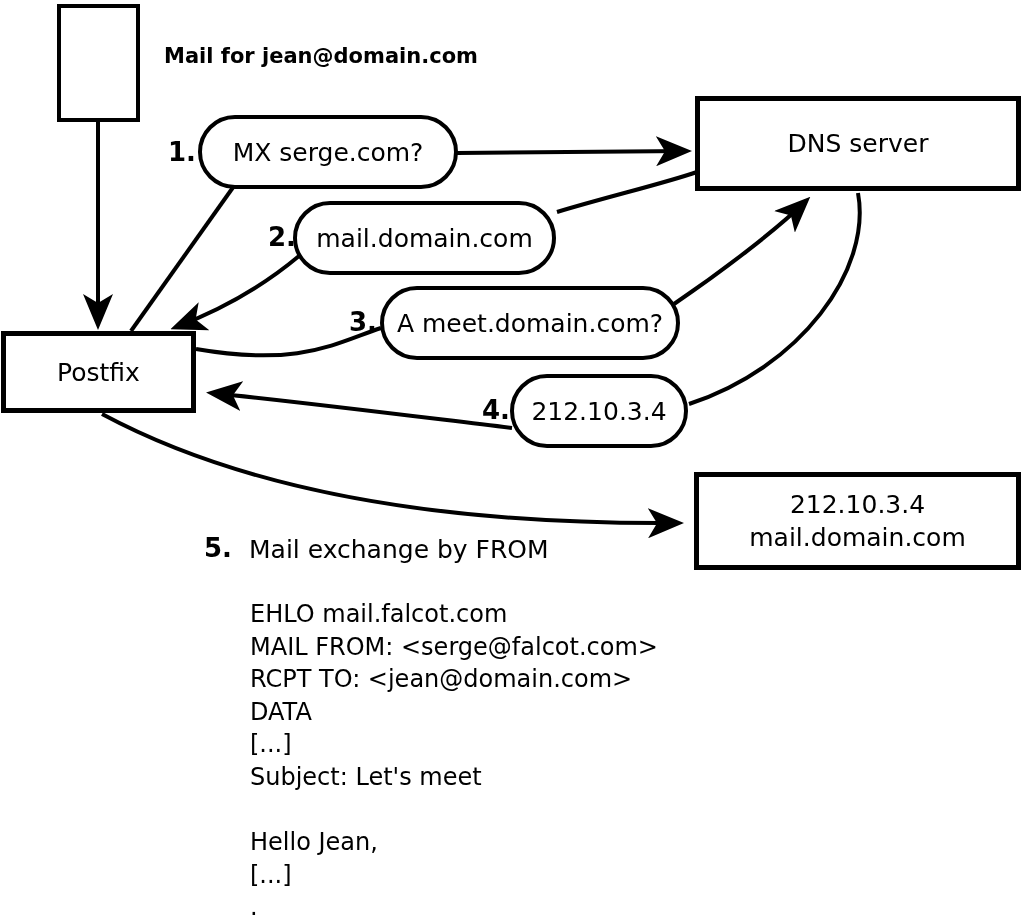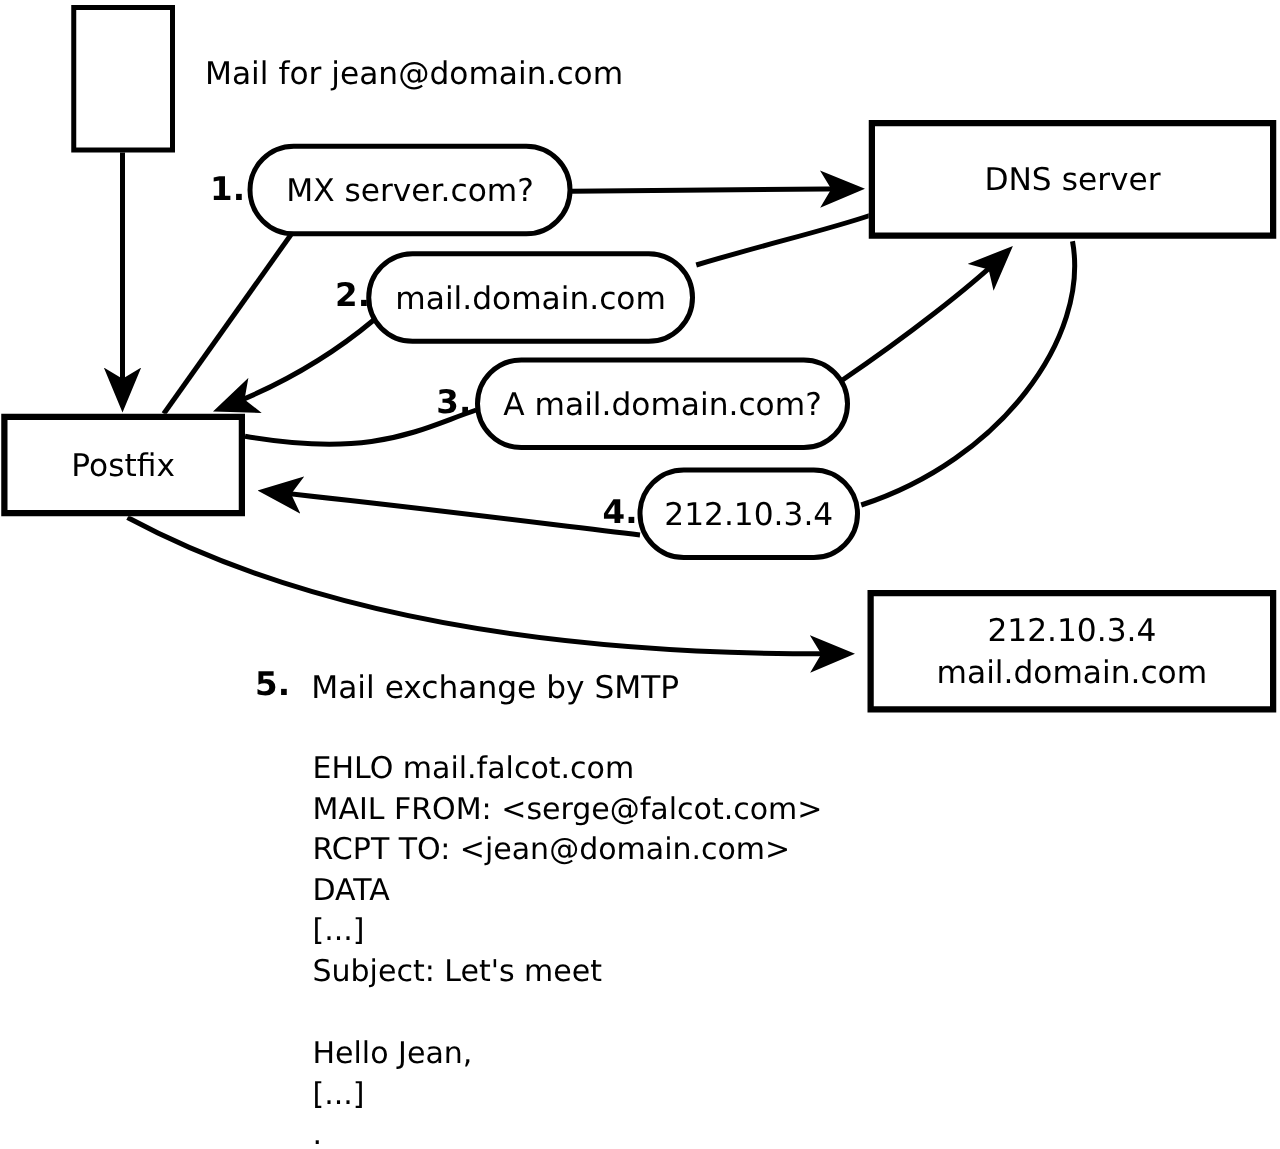--- a/index.html
+++ b/index.html
@@ -18,21 +18,21 @@
     position:absolute;box-sizing:border-box;background:#fff;
     border:4px solid #000;border-radius:37px;
     display:flex;align-items:center;justify-content:center;
     font-size:25px;white-space:nowrap;
   }
   .stepnum{
     position:absolute;font-size:26px;font-weight:bold;
     width:66px;text-align:right;line-height:27px;
   }
   .caption{position:absolute;font-size:25px;white-space:nowrap;}
-  #title{position:absolute;left:164px;top:44px;font-size:25px;font-weight:normal;white-space:nowrap;}
+  #title{position:absolute;left:164px;top:44px;font-size:21px;font-weight:bold;white-space:nowrap;}
   #smtp{
     position:absolute;left:250px;top:598px;font-size:24px;line-height:32.6px;
     white-space:pre-line;
   }
   #envelope{position:absolute;left:57px;top:4px;width:83px;height:118px;
     box-sizing:border-box;border:4px solid #000;background:#fff;}
 </style>
 </head>
 <body>
 
@@ -70,40 +70,40 @@
     <span>Postfix</span>
   </div>
 
   <div class="node" style="left:694px;top:472px;width:327px;height:98px;flex-direction:column;">
     <span>212.10.3.4</span>
     <span>mail.domain.com</span>
   </div>
 
   <div class="stepnum" style="left:130px;top:139px;">1.</div>
   <div class="pill" style="left:198px;top:115px;width:260px;height:74px;">
-    <span>MX server.com?</span>
+    <span>MX serge.com?</span>
   </div>
 
   <div class="stepnum" style="left:230px;top:224px;">2.</div>
   <div class="pill" style="left:293px;top:201px;width:263px;height:74px;">
     <span>mail.domain.com</span>
   </div>
 
   <div class="stepnum" style="left:311px;top:309px;">3.</div>
   <div class="pill" style="left:380px;top:286px;width:300px;height:74px;">
-    <span>A mail.domain.com?</span>
+    <span>A meet.domain.com?</span>
   </div>
 
   <div class="stepnum" style="left:444px;top:397px;">4.</div>
   <div class="pill" style="left:510px;top:374px;width:178px;height:74px;">
     <span>212.10.3.4</span>
   </div>
 
   <div class="stepnum" style="left:166px;top:535px;">5.</div>
-  <div class="caption" style="left:249px;top:535px;">Mail exchange by SMTP</div>
+  <div class="caption" style="left:249px;top:535px;">Mail exchange by FROM</div>
 
   <div id="smtp">EHLO mail.falcot.com
 MAIL FROM: &lt;serge@falcot.com&gt;
 RCPT TO: &lt;jean@domain.com&gt;
 DATA
 [...]
 Subject: Let's meet
 
 Hello Jean,
 [...]

